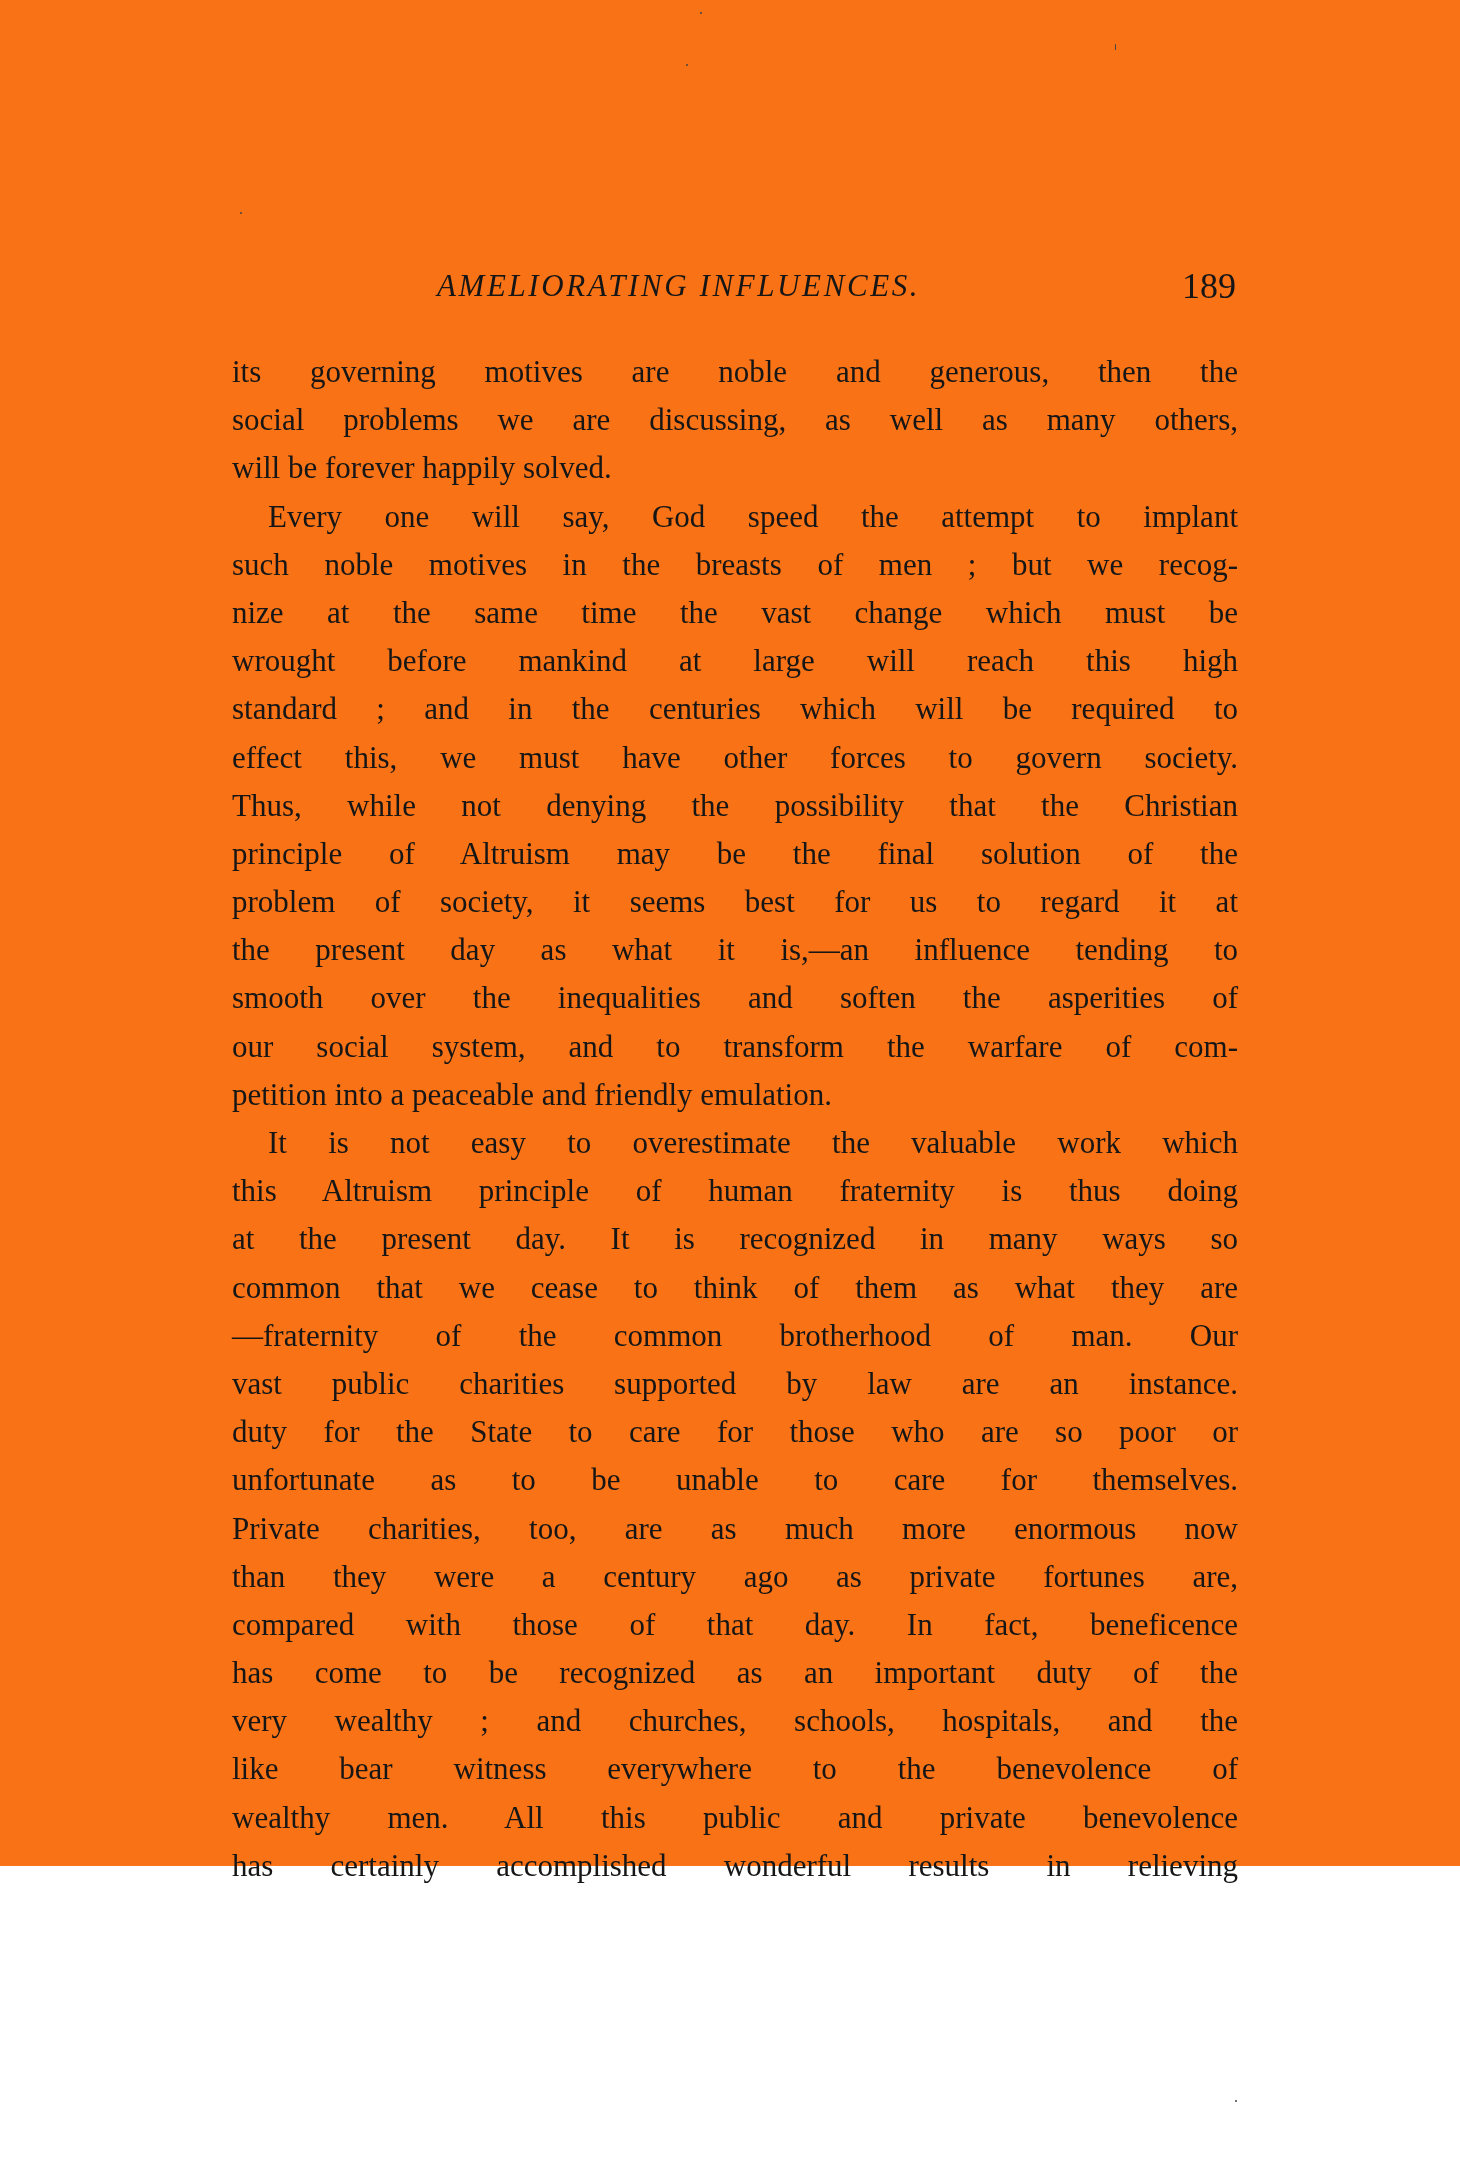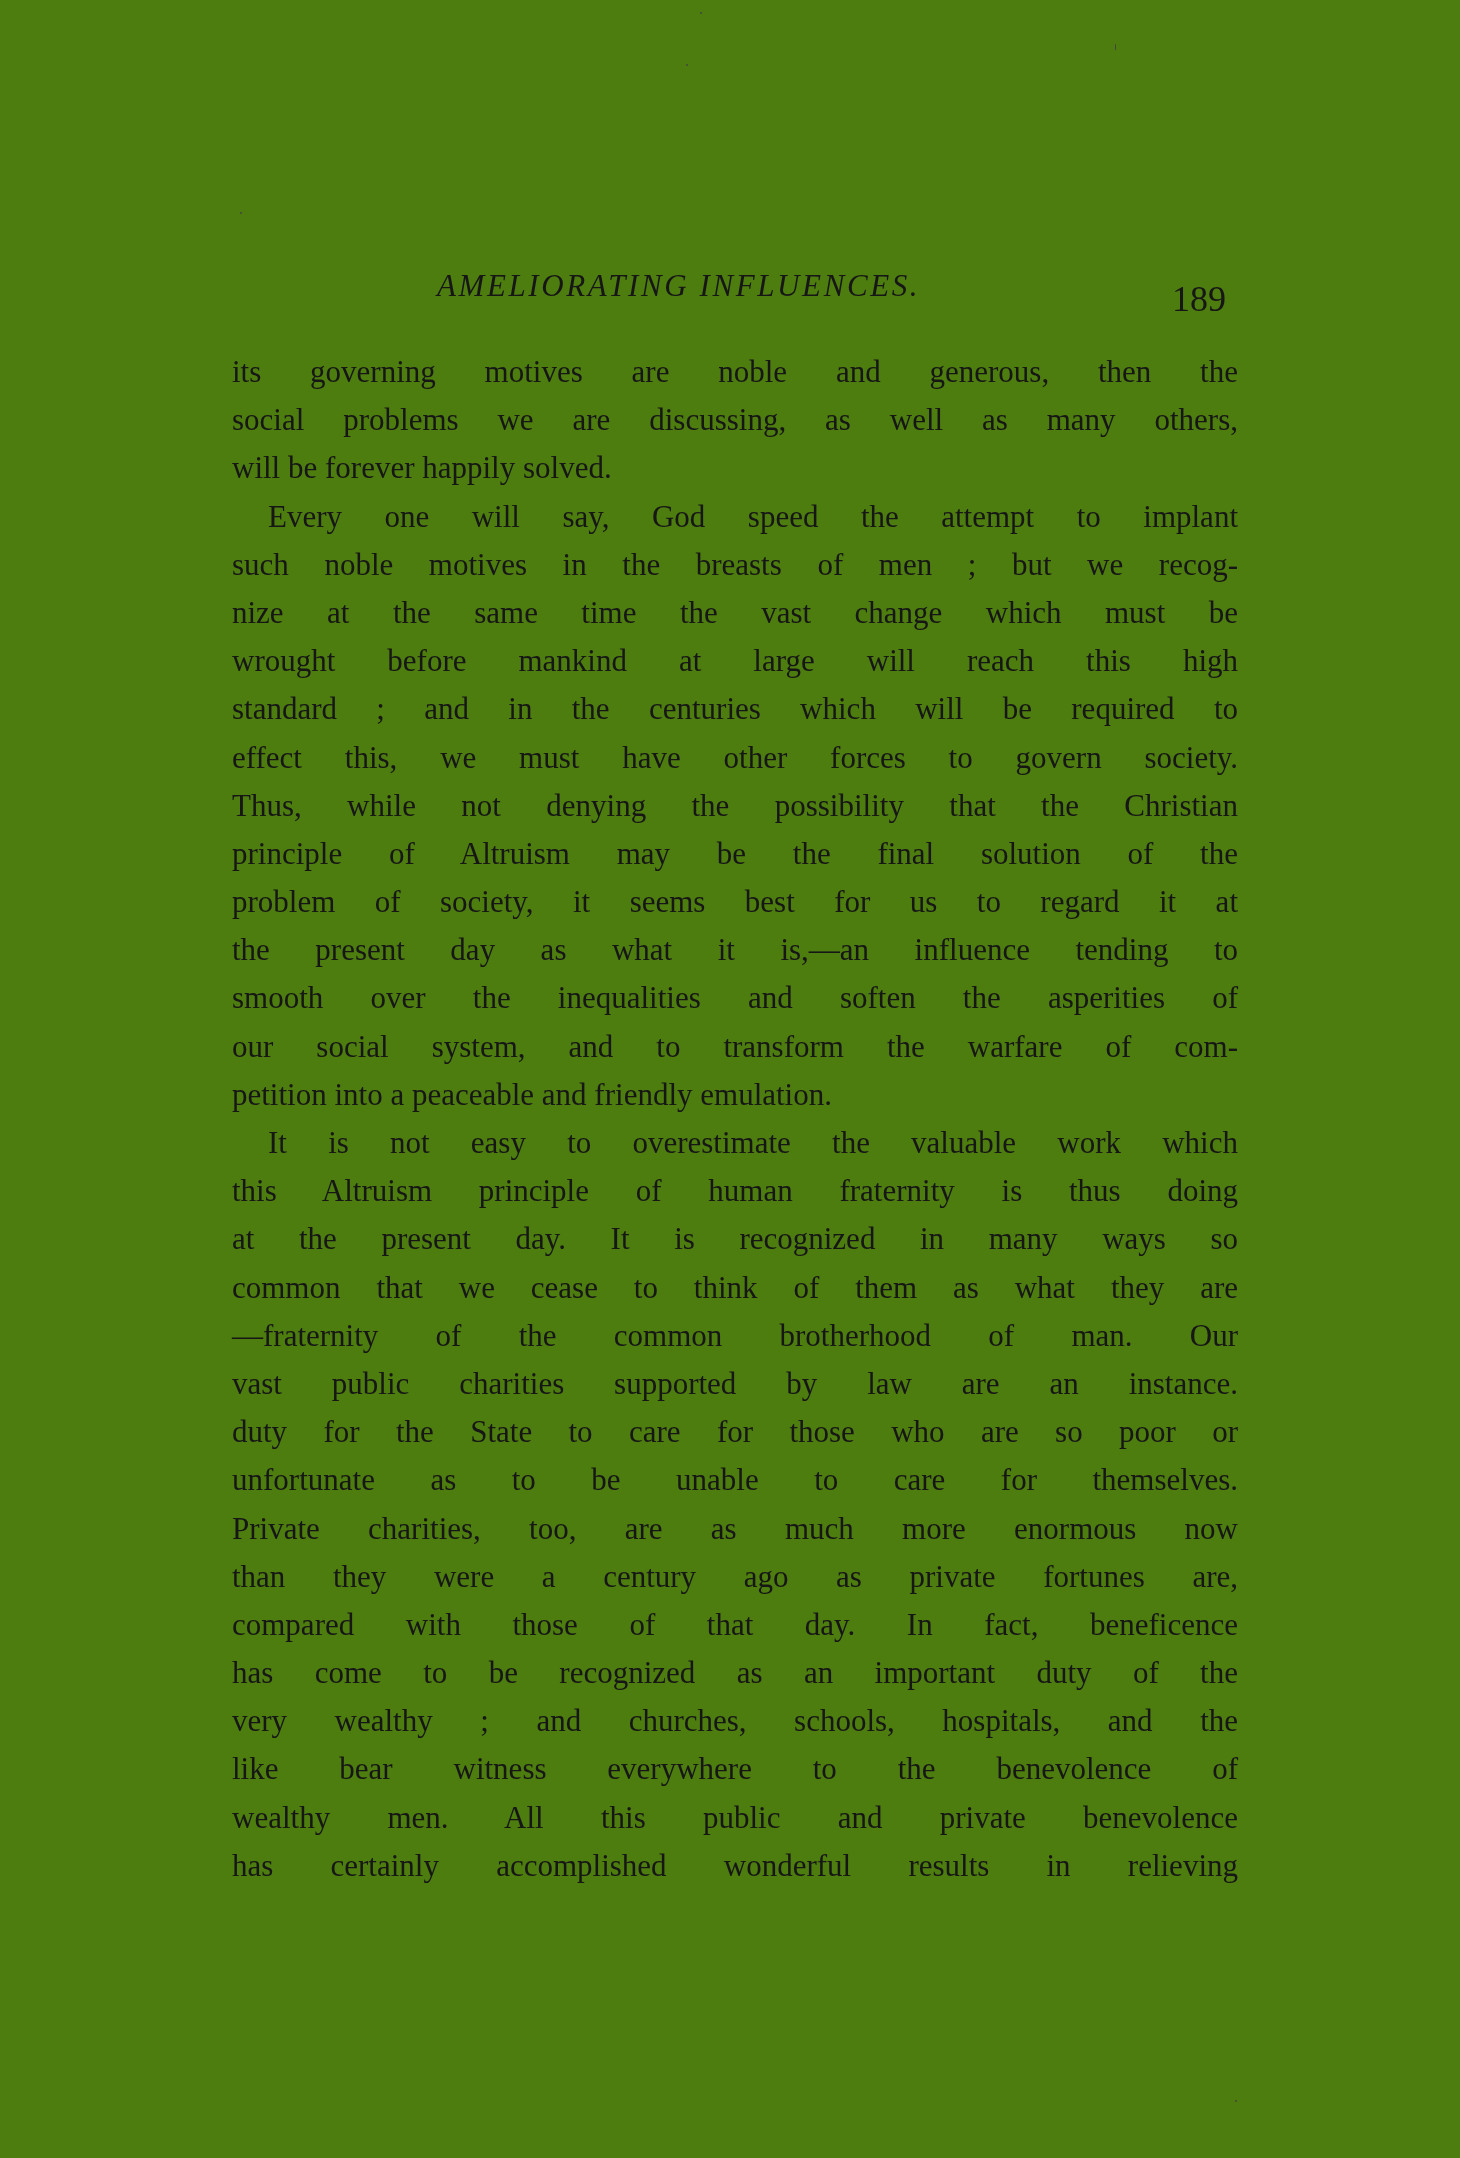--- a/index.html
+++ b/index.html
@@ -12,47 +12,46 @@
       height: 2158px;
       position: relative;
       overflow: hidden;
       font-family: "Liberation Serif", "DejaVu Serif", serif;
       color: #161616;
     }
     .page {
       position: absolute;
       left: 0; top: 0;
       width: 1460px;
-      height: 2158px;
-      background: #4d7c0f;
+      height: 1866px;
+      background: #f97316;
     }
     .running-head {
       position: absolute;
       left: 232px;
       top: 262px;
       width: 1006px;
       height: 48px;
     }
     .running-title {
       position: absolute;
       left: 205px;
       top: 0;
       font-style: italic;
       font-size: 31px;
       letter-spacing: 2.6px;
       line-height: 48px;
       white-space: nowrap;
     }
     .page-number {
       position: absolute;
-      right: 12px;
+      right: 2px;
       top: 0;
       font-size: 36px;
       line-height: 48px;
-      margin-top: 13px;
     }
     .body-text {
       position: absolute;
       left: 232px;
       top: 348px;
       width: 1006px;
       font-size: 31px;
       line-height: 48.2px;
     }
     .line {

